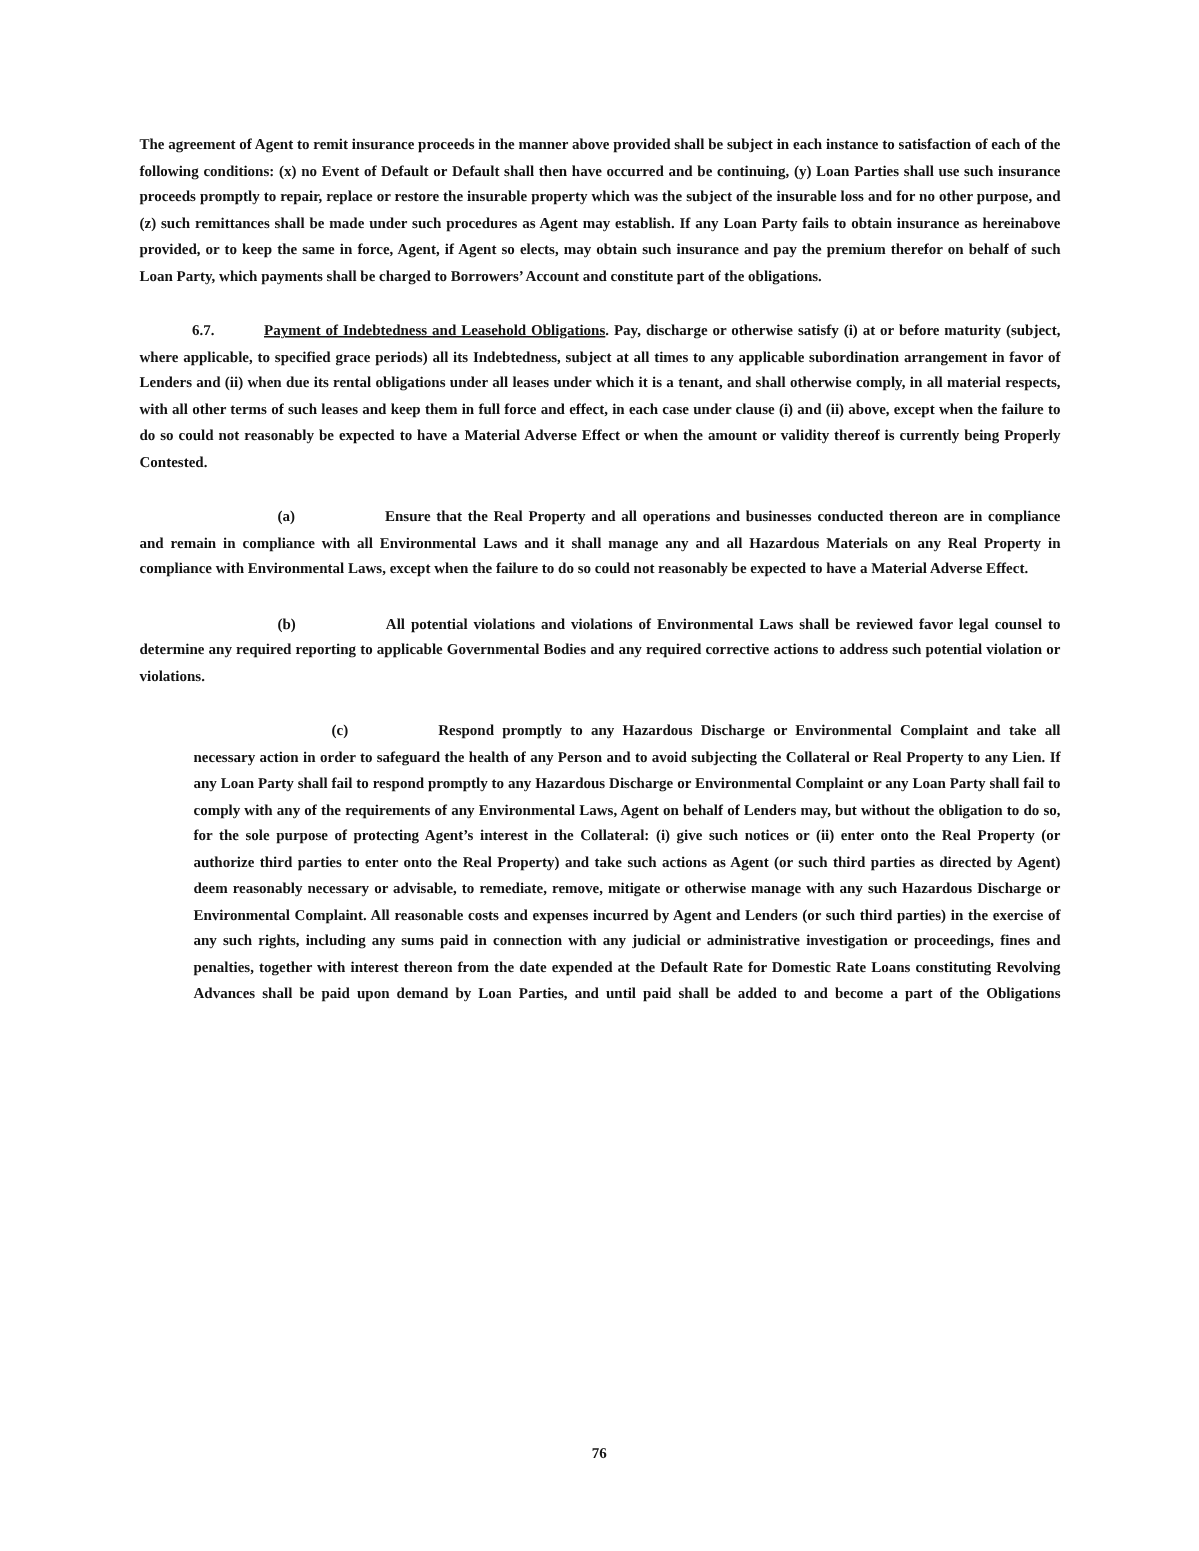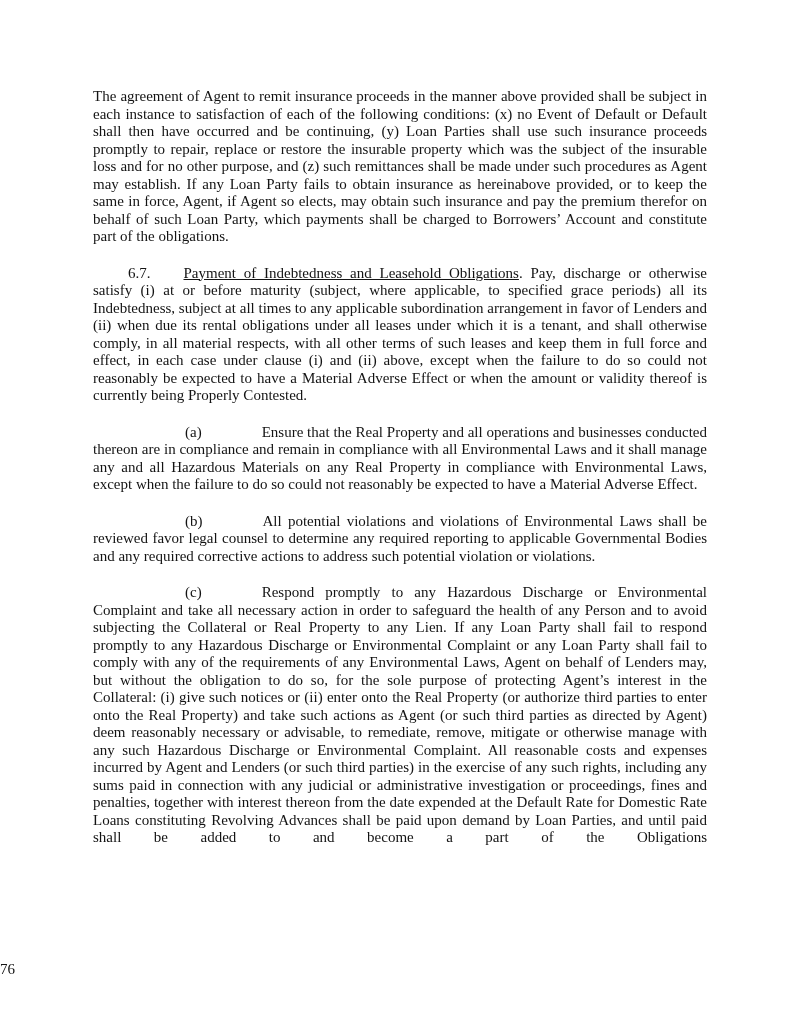--- a/index.html
+++ b/index.html
@@ -3,46 +3,47 @@
 <meta charset="utf-8">
 <style>
   html, body { margin: 0; padding: 0; background: #ffffff; }
   .page {
     position: relative;
     width: 799px;
     height: 1034px;
     background: #ffffff;
     color: #131313;
     font-family: "Liberation Serif", serif;
-    font-size: 15px;
+    font-size: 10px;
     overflow: hidden;
+    font-weight: bold;
   }
   .content {
     position: absolute;
     left: 93px;
     top: 88px;
     width: 614px;
   }
   .para {
     margin: 0 0 19px 0;
     text-align: justify;
     line-height: 17.5px;
   }
   .sec-indent { text-indent: 35px; }
   .sub-indent { text-indent: 92px; }
   .tab-sec { display: inline-block; width: 33px; }
   .tab-sub { display: inline-block; width: 60px; }
   .heading-underline { text-decoration: underline; margin-top: 24px; }
-  .flush-last { text-align-last: justify; }
+  .flush-last { text-align-last: justify; margin-left: 36px; }
   .footer {
     position: absolute;
     left: 0;
     top: 961px;
     width: 100%;
-    text-align: left;
+    text-align: center;
     line-height: 17.5px;
   }
 </style>
 </head>
 <body>
 
 <div class="page">
   <div class="content">
 
     <p class="para">The agreement of Agent to remit insurance proceeds in the manner above provided shall be subject in each instance to satisfaction of each of the following conditions: (x) no Event of Default or Default shall then have occurred and be continuing, (y) Loan Parties shall use such insurance proceeds promptly to repair, replace or restore the insurable property which was the subject of the insurable loss and for no other purpose, and (z) such remittances shall be made under such procedures as Agent may establish. If any Loan Party fails to obtain insurance as hereinabove provided, or to keep the same in force, Agent, if Agent so elects, may obtain such insurance and pay the premium therefor on behalf of such Loan Party, which payments shall be charged to Borrowers’ Account and constitute part of the obligations.</p>

